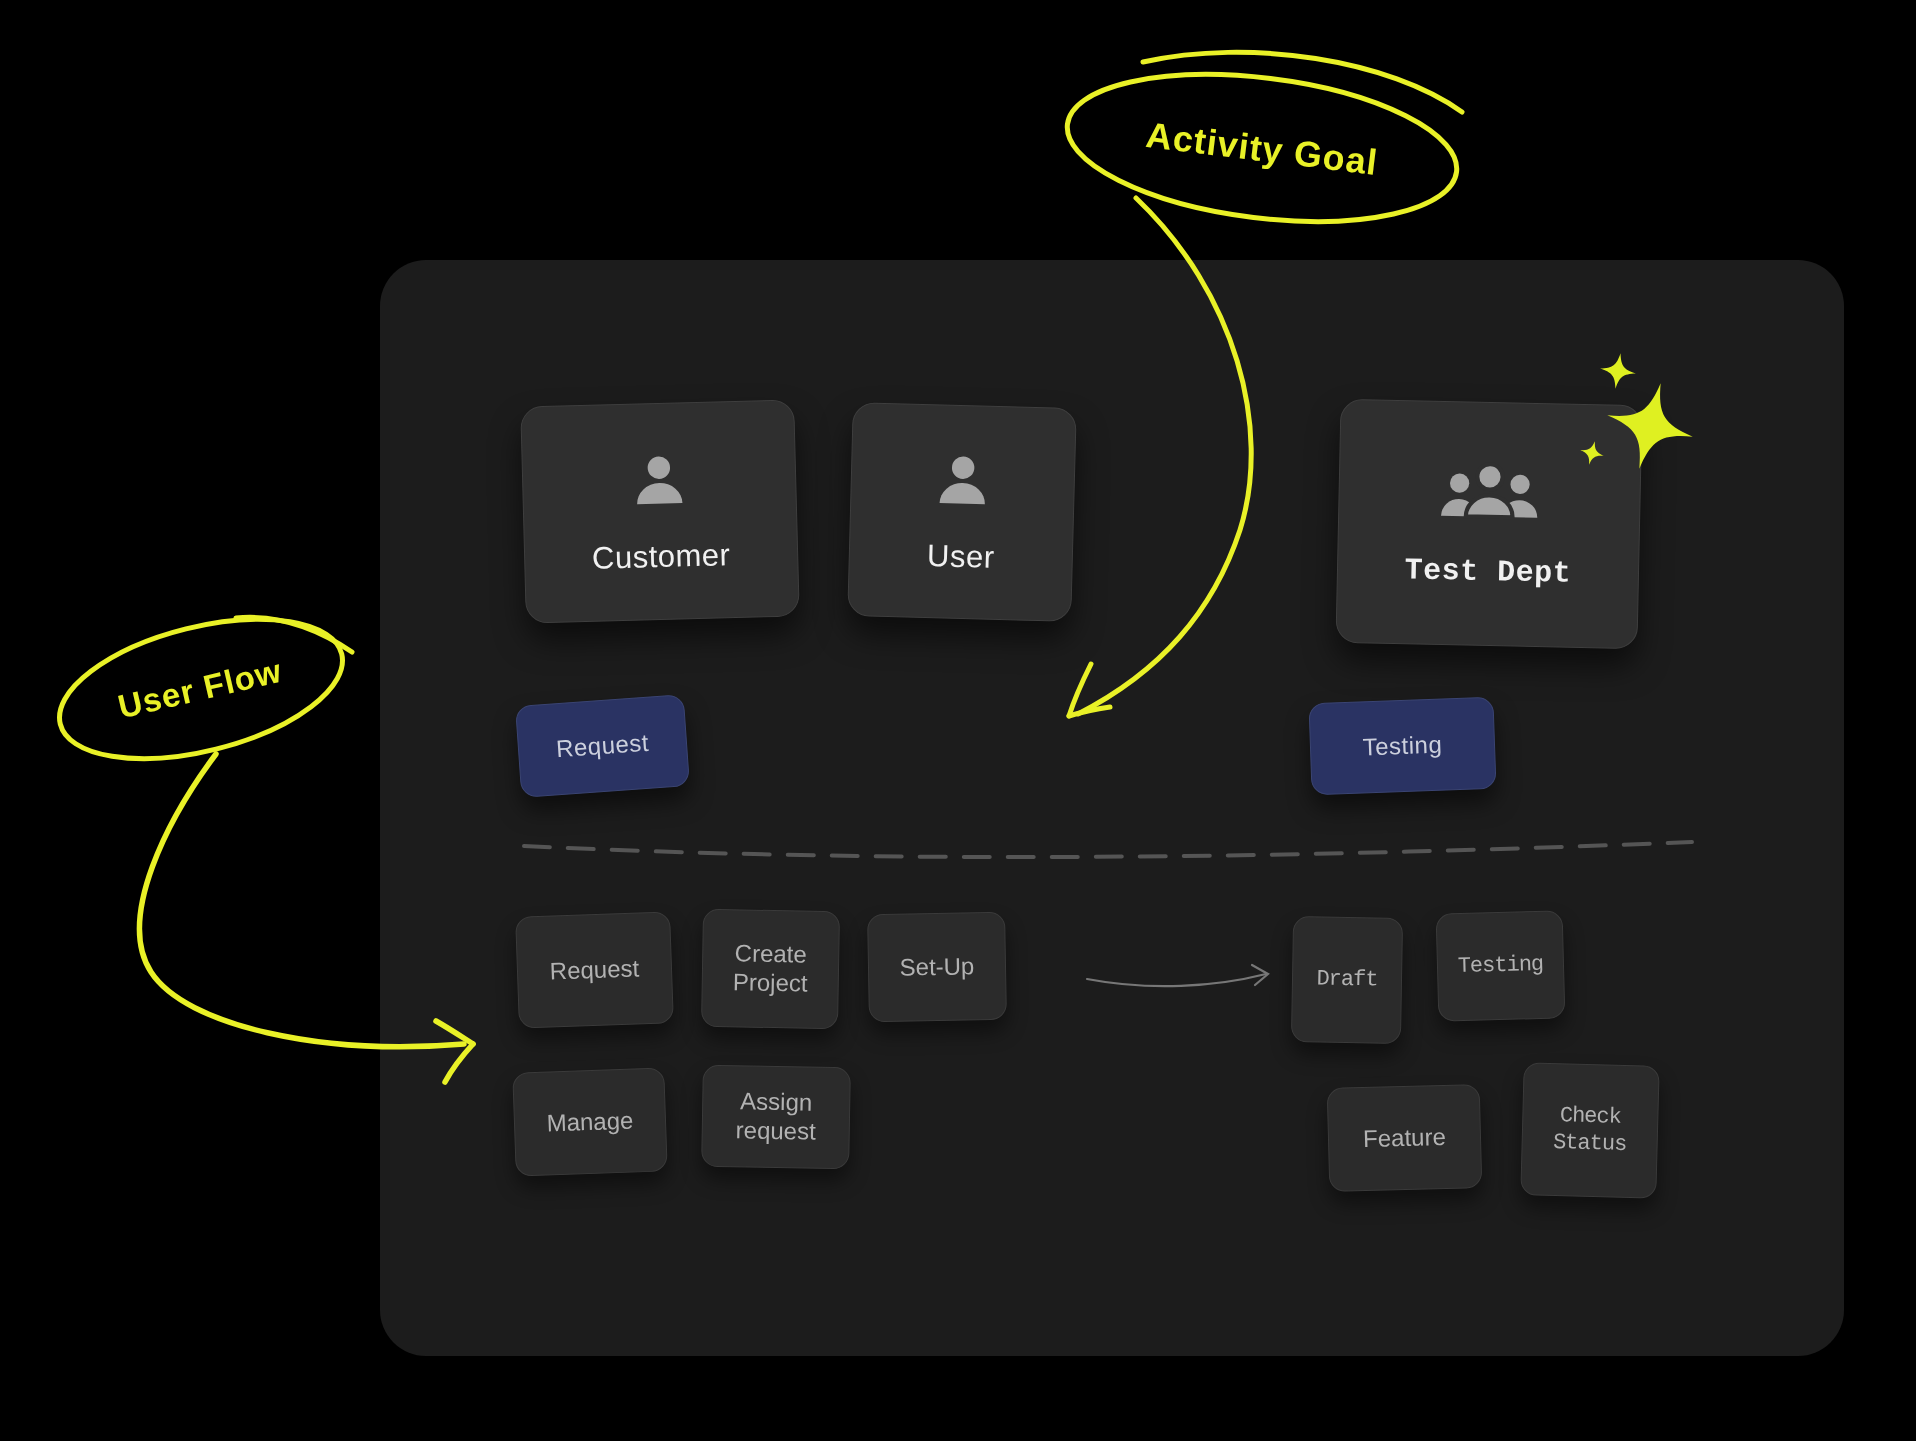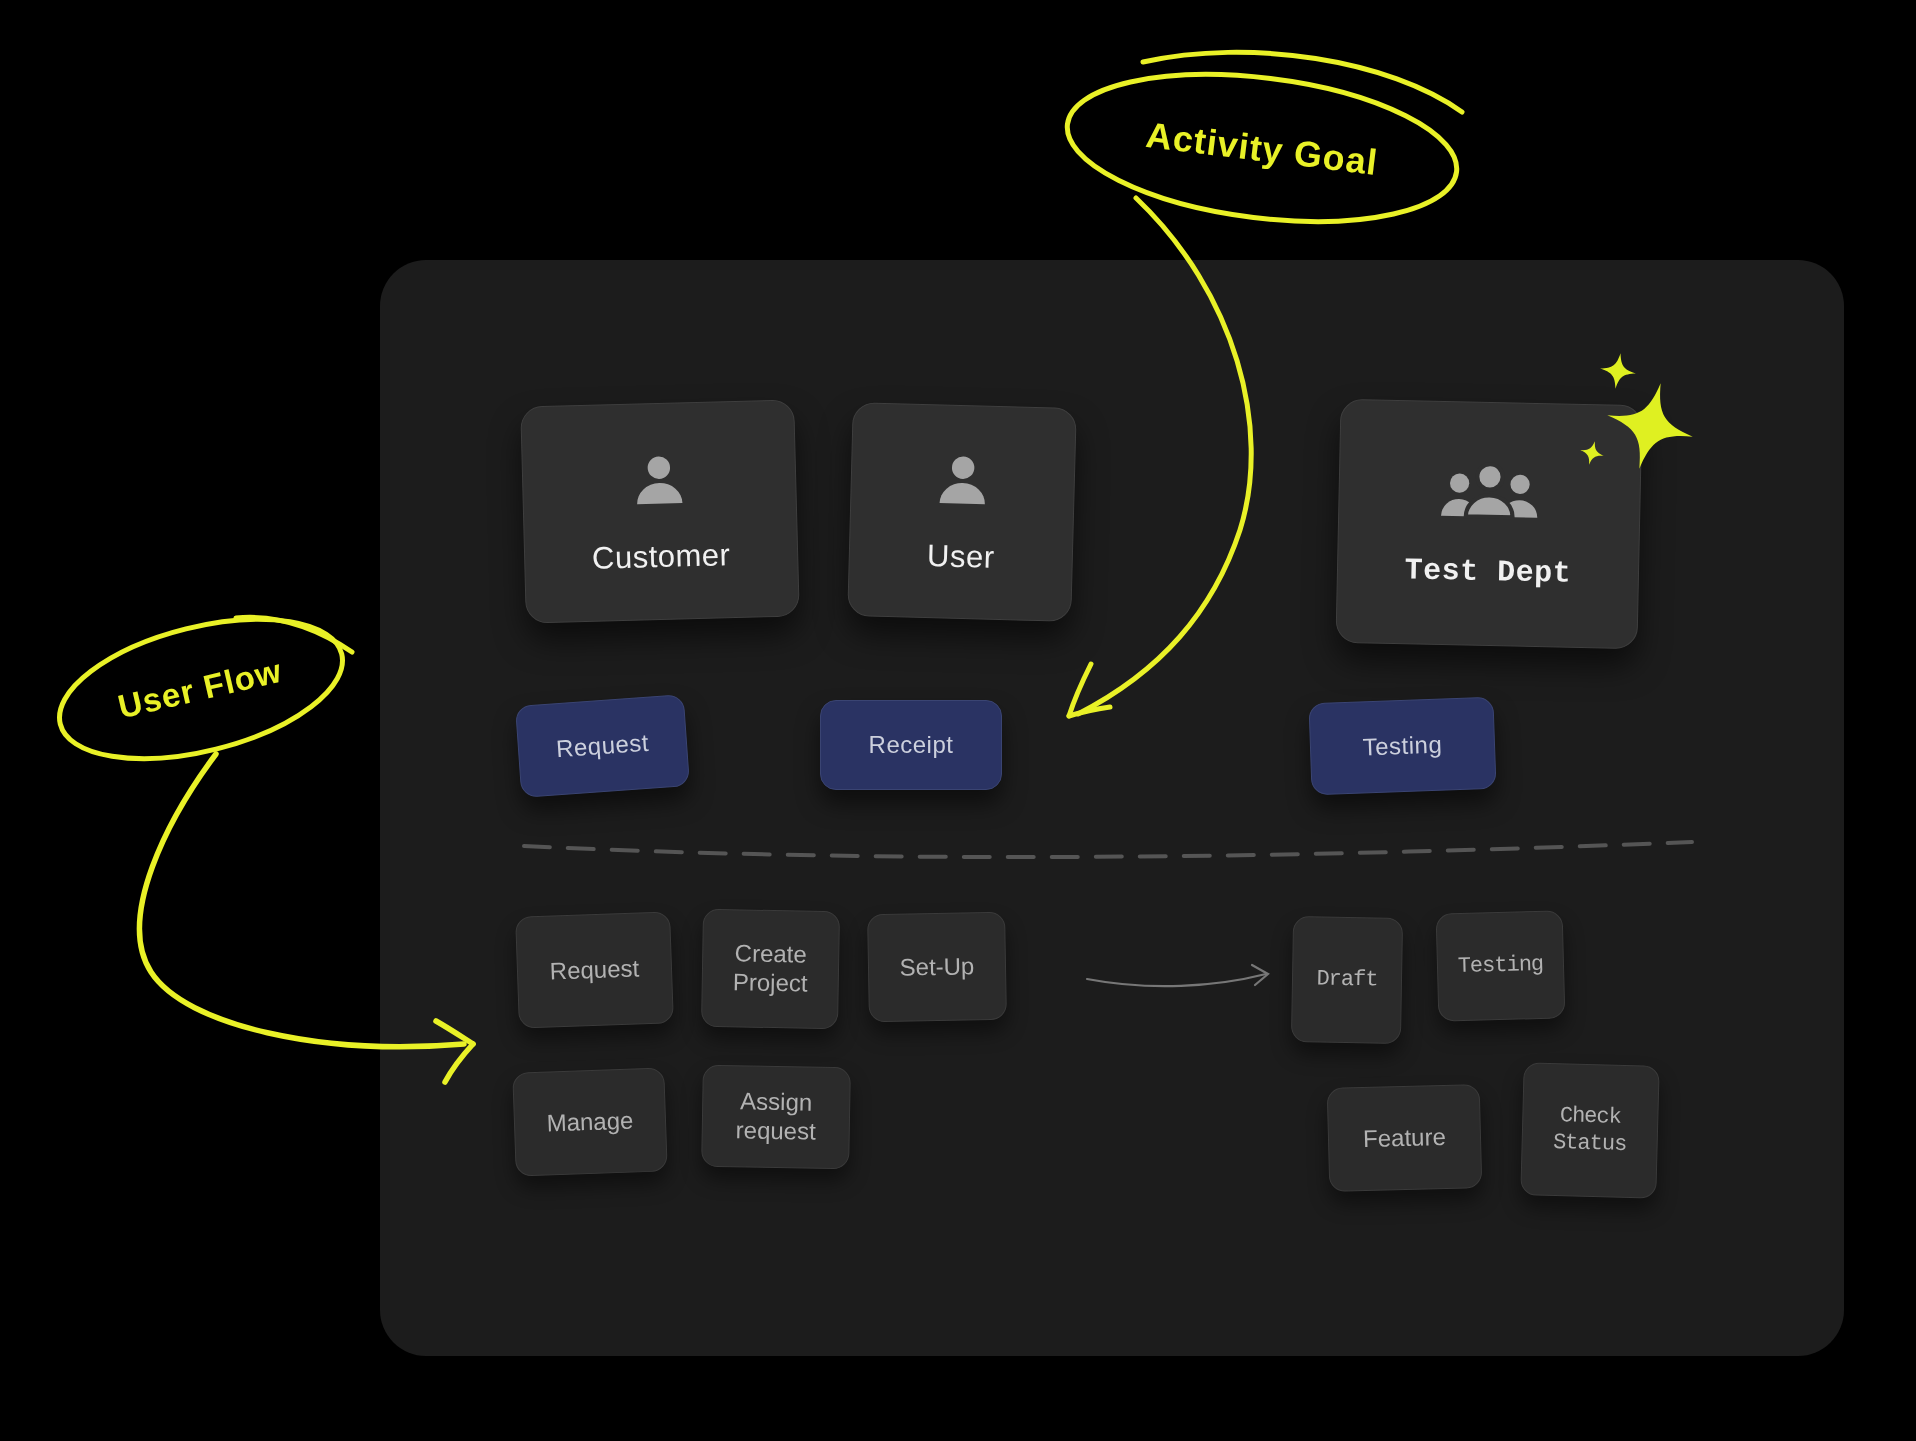--- a/index.html
+++ b/index.html
@@ -98,23 +98,20 @@
       </g>
       <g transform="translate(20,107) rotate(14)">
         <path d="M0,-12 C1.5,-3.8 3.8,-1.5 12,0 C3.8,1.5 1.5,3.8 0,12 C-1.5,3.8 -3.8,1.5 -12,0 C-3.8,-1.5 -1.5,-3.8 0,-12 Z"></path>
       </g>
     </svg>
   </div>
 
   <div class="badge" style="left:518px;top:700px;width:167px;height:90px;transform:rotate(-4deg);">
     <span class="label">Request</span>
   </div>
-  <div class="badge" style="left:820px;top:700px;width:180px;height:88px;">
-    <span class="label">Receipt</span>
-  </div>
   <div class="badge" style="left:1310px;top:700px;width:183px;height:90px;transform:rotate(-2deg);">
     <span class="label">Testing</span>
   </div>
 
   <div class="task-card" style="left:517px;top:914px;width:155px;height:112px;transform:rotate(-2deg);">
     <span class="label">Request</span>
   </div>
   <div class="task-card" style="left:702px;top:910px;width:137px;height:118px;transform:rotate(1deg);">
     <span class="label">Create Project</span>
   </div>

